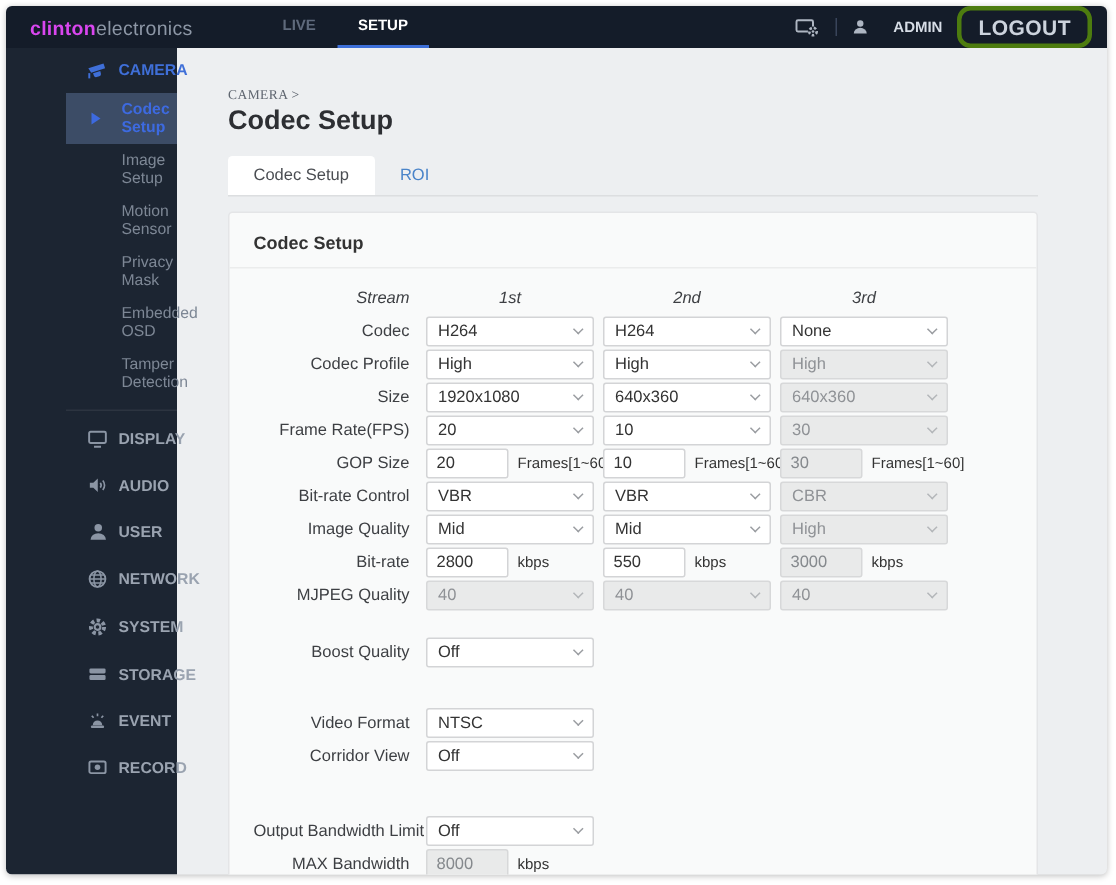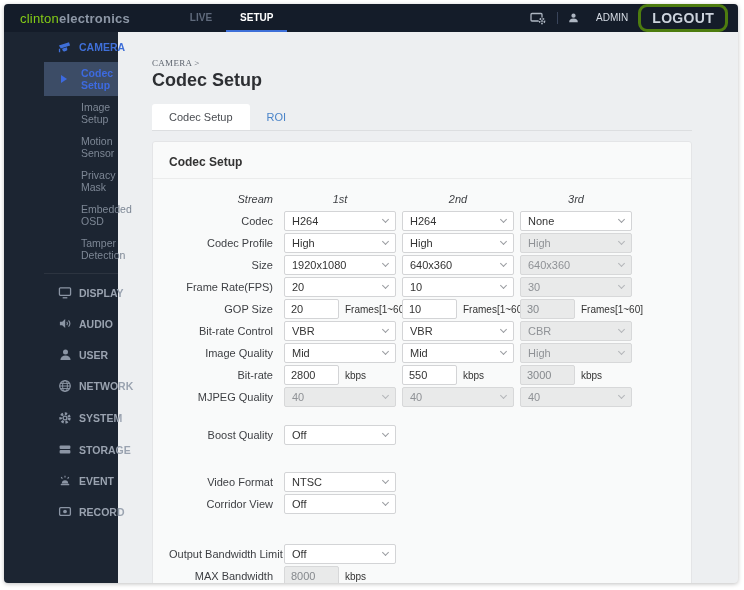--- a/index.html
+++ b/index.html
@@ -4,29 +4,29 @@
 <style>
   * { margin:0; padding:0; box-sizing:border-box; }
   html,body { width:744px; height:590px; background:#ffffff; font-family:"Liberation Sans",sans-serif; }
   .frame { position:absolute; left:4px; top:4px; width:734px; height:579px; background:#edeff1;
            border-radius:4px; overflow:hidden; box-shadow:0 1px 4px rgba(0,0,0,.25); }
 
   
   .topbar { position:absolute; left:0; top:0; right:0; height:28px; background:#141c29;
             display:flex; align-items:stretch; padding:0 10px; z-index:5; }
   .logo { display:flex; align-items:center; font-size:13px; letter-spacing:.2px; margin-left:6px; }
-  .logo b { color:#84cc16; font-weight:normal; }
-  .logo span.lt { color:#8d97a6; font-weight:bold; }
+  .logo b { color:#d946ef; font-weight:bold; }
+  .logo span.lt { color:#8d97a6; font-weight:normal; }
   .topnav { display:flex; margin-left:46px; }
   .tnav { display:flex; align-items:center; padding:0 14px; font-size:10px; font-weight:bold;
           color:#5f6a7c; border-bottom:2px solid transparent; cursor:pointer; }
   .tnav.active { color:#ffffff; border-bottom-color:#3d6fd8; }
   .topright { margin-left:auto; display:flex; align-items:center; gap:10px; color:#aeb6c2; }
   .vdiv { width:1px; height:12px; background:#39445a; }
-  .admin { display:flex; align-items:flex-start; gap:17px; font-size:10px; font-weight:normal; color:#d7dde6; }
+  .admin { display:flex; align-items:flex-end; gap:17px; font-size:10px; font-weight:bold; color:#d7dde6; }
   .logout { font-size:14px; font-weight:bold; color:#ccd3dd; border:3px solid #4d7c0f;
             border-radius:9px; padding:3px 11px; background:transparent; cursor:pointer; letter-spacing:.3px; }
 
   
   .sidebar { position:absolute; left:0; top:28px; bottom:0; width:114px; background:#1c2532; z-index:4;padding-left:40px; }
   .side-head { display:flex; align-items:center; gap:7px; padding:9px 8px 9px 14px;
                font-size:10.5px; font-weight:bold; color:#9aa3b0; cursor:pointer; }
   .side-head .ic { display:flex; width:14px; justify-content:center; color:#8b95a4; }
   .side-head.cam { color:#3f6fd8; }
   .side-head.cam .ic { color:#3f6fd8; }

